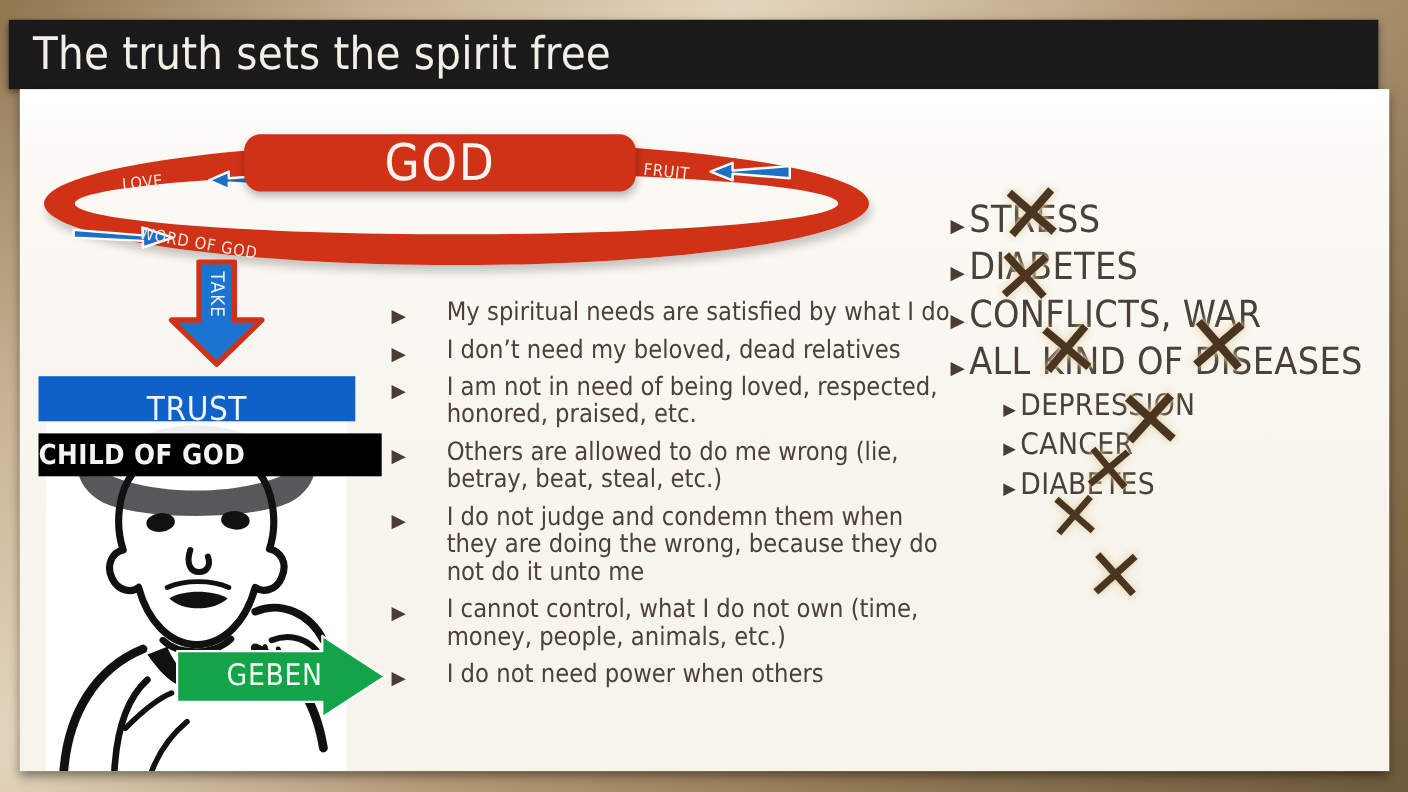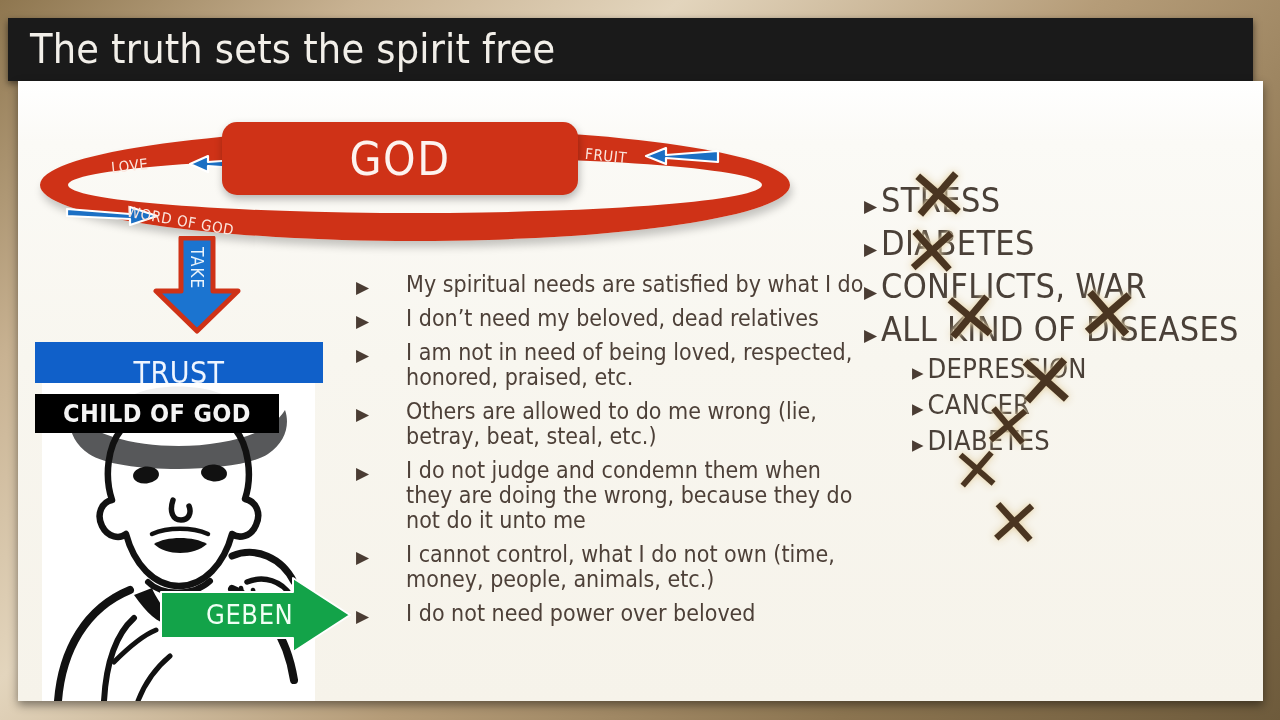--- a/index.html
+++ b/index.html
@@ -76,21 +76,21 @@
     border: 28px solid #cf3217;
     border-radius: 50%;
     box-sizing: border-box;
     box-shadow: 2px 6px 9px rgba(0,0,0,.22);
   }
   #god-box {
     position: absolute;
     left: 204px;
     top: 41px;
     width: 356px;
-    height: 73px;
+    height: 52px;
     background: #cf3217;
     border-radius: 15px;
     box-shadow: 1px 4px 8px rgba(0,0,0,.28);
     display: flex;
     align-items: center;
     justify-content: center;
   }
   #god-label {
     color: #fdf3ef;
     font-size: 46px;
@@ -152,26 +152,26 @@
     font-size: 30px;
     font-family: "DejaVu Sans Condensed", "Liberation Sans Narrow", "Liberation Sans", sans-serif;
     font-weight: 300;
     letter-spacing: .5px;
     margin-top: 20px;
   }
   #child-bar {
     position: absolute;
     left: 17px;
     top: 313px;
-    width: 244px;
+    width: 312px;
     height: 39px;
     background: #000;
     display: flex;
     align-items: center;
-    justify-content: center;
+    justify-content: flex-start;
   }
   #child-label {
     color: #f4f4f4;
     font-size: 25px;
     font-family: "DejaVu Sans Condensed", "Liberation Sans Narrow", "Liberation Sans", sans-serif;
     font-weight: 600;
     letter-spacing: .4px;
   }
 
   
@@ -407,21 +407,21 @@
         <div class="stmt-row">
           <span class="stmt-bullet">▶</span>
           <span class="stmt-text">I do not judge and condemn them when they are doing the wrong, because they do not do it unto me</span>
         </div>
         <div class="stmt-row">
           <span class="stmt-bullet">▶</span>
           <span class="stmt-text">I cannot control, what I do not own (time, money, people, animals, etc.)</span>
         </div>
         <div class="stmt-row">
           <span class="stmt-bullet">▶</span>
-          <span class="stmt-text">I do not need power over beloved</span>
+          <span class="stmt-text">I do not need power when others</span>
         </div>
       </div>
 
     <div id="troubles">
         <div class="trb-row">
           <span class="trb-bullet">▶</span>
           <span class="trb-text">STRESS</span>
         </div>
         <div class="trb-row">
           <span class="trb-bullet">▶</span>

